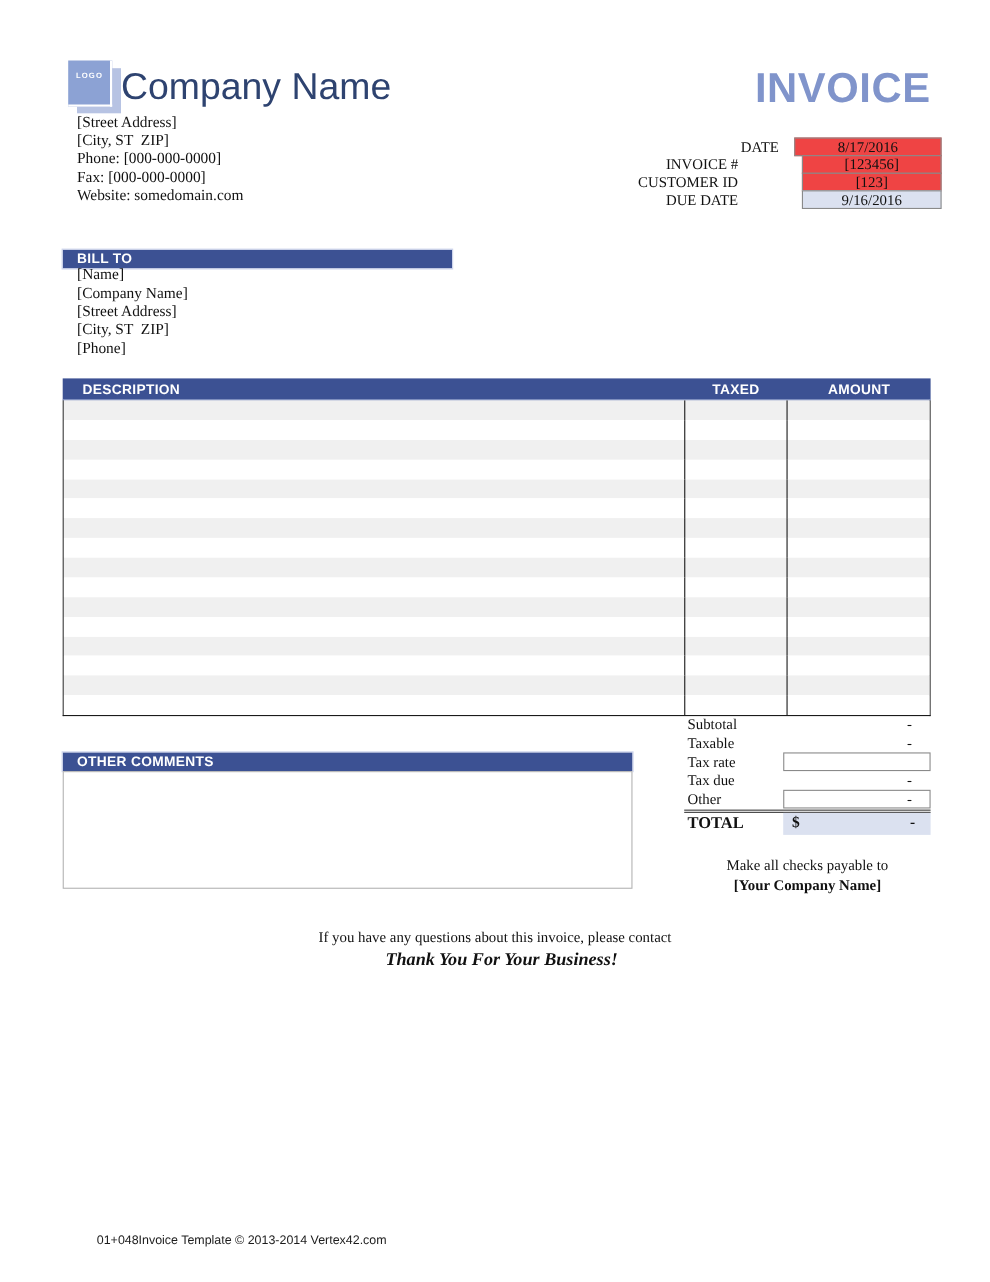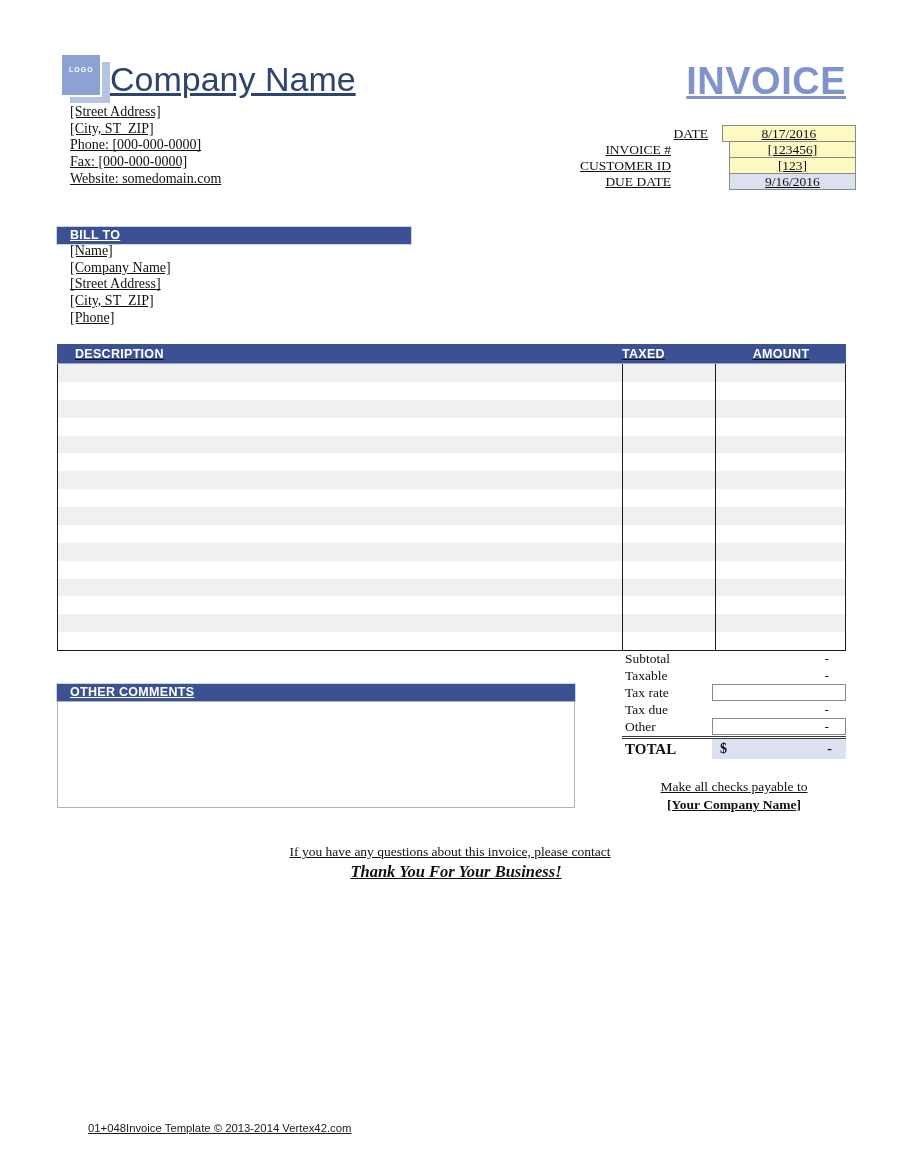--- a/index.html
+++ b/index.html
@@ -1,21 +1,21 @@
 <!DOCTYPE html>
 <html><head>
 <meta charset="utf-8">
 <style>
   * { margin:0; padding:0; box-sizing:border-box; }
   html,body { background:#fff; }
   body {
     width:900px; height:1165px; position:relative;
     font-family:"Liberation Serif", serif; color:#111;
   }
-  .abs { position:absolute;text-decoration:underline; }
+  .abs { position:absolute; }
 
   
   .logo-shadow { left:70px; top:62px; width:40px; height:41px; background:#b7c3e3; }
   .logo-main {
     left:62px; top:55px; width:40px; height:42px; background:#8ca2d4;
     border-right:2px solid #fff; border-bottom:2px solid #fff;
   }
   .logo-text {
     position:absolute; left:7px; top:11px; color:#fff;
     font:bold 7px "Liberation Sans", sans-serif; letter-spacing:1px;
@@ -34,21 +34,21 @@
   .address-block div { white-space:pre; }
 
   
   .meta-table { left:0; top:125px; width:846px;margin-left:10px; }
   .meta-row { display:flex; height:17px; align-items:stretch; }
   .meta-row + .meta-row { margin-top:-1px;gap:44px; }
   .meta-label {
     width:698px; text-align:right; font-size:13.5px; line-height:17px; white-space:pre;
   }
   .meta-cell {
-    margin-left:14px; width:134px; border:1px solid #8a8a8a; background:#fef9c3;
+    margin-left:14px; width:134px; border:1px solid #8a8a8a; background:#ef4444;
     text-align:center; font-size:13.5px; line-height:15px;
   }
   .meta-cell.highlight { background:#dbe1f0; }
 
   
   .bar {
     background:#3c5193; color:#fff; font-family:"Liberation Sans", sans-serif;
     font-weight:bold; font-size:12.5px; line-height:17px; padding-left:13px;
     letter-spacing:0.3px; outline:1px solid #ccd3ec; white-space:pre;
   }
@@ -57,21 +57,21 @@
   .billto-lines div { white-space:pre; }
 
   
   .items-table { left:57px; top:344px; width:789px; }
   .items-header {
     display:flex; height:20px; align-items:center; background:#3c5193;
     color:#fff; font-family:"Liberation Sans", sans-serif; font-weight:bold;
     font-size:12.5px; letter-spacing:0.3px; border-bottom:1px solid #9aa8d0;
   }
   .col-desc { flex:1; padding-left:18px; }
-  .col-taxed { width:94px; }
+  .col-taxed { width:94px; text-align:center; }
   .col-amount { width:130px; text-align:center; }
   .items-body { border:1px solid #1a1a1a; border-top:none; }
   .item-row { display:flex; height:17.875px; background:#fff; }
   .item-row:nth-child(odd) { background:#f0f0f0; }
   .cell-desc { flex:1; border-right:1px solid #1a1a1a; }
   .cell-taxed { width:93px; border-right:1px solid #1a1a1a; }
   .cell-amount { width:129px; }
 
   
   .totals { left:622px; top:650px; width:224px; font-size:13.5px; }

